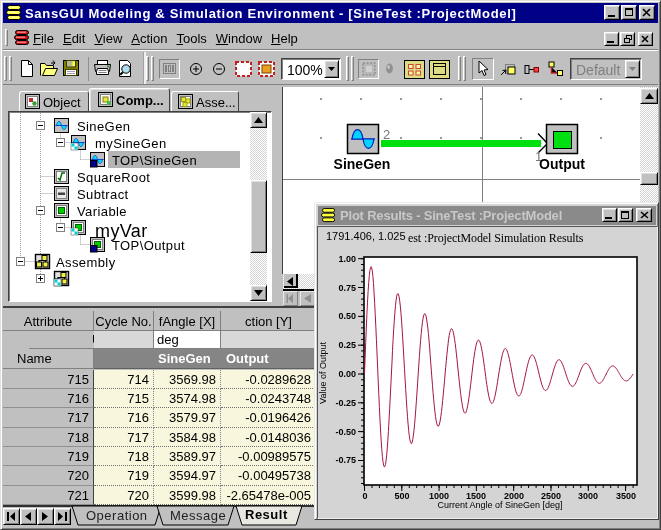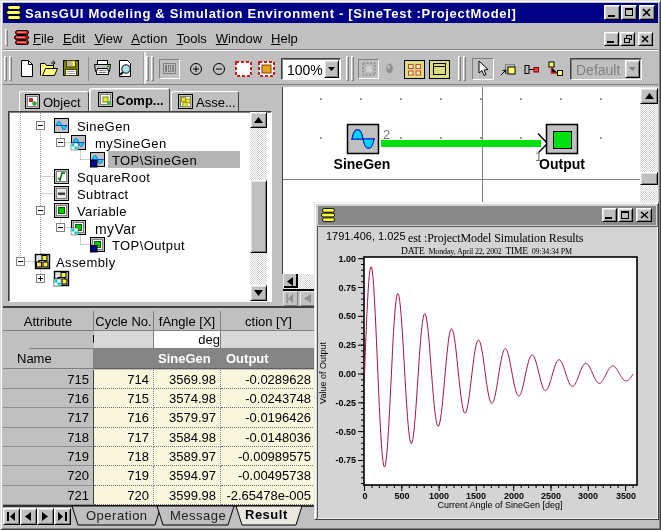--- a/index.html
+++ b/index.html
@@ -306,21 +306,21 @@
   <use href="#plus" x="36" y="274"></use>
   <use href="#asmic" x="54" y="271"></use>
     <use href="#inst" x="54" y="271"></use>
 </svg>
 <div class="abs" style="left:77px;top:119px;font-size:13px;letter-spacing:0.4px;">SineGen</div>
 <div class="abs" style="left:95px;top:136px;font-size:13px;letter-spacing:0.4px;">mySineGen</div>
 <div class="abs" style="left:112px;top:153px;font-size:13px;letter-spacing:0.4px;">TOP\SineGen</div>
 <div class="abs" style="left:77px;top:170px;font-size:13px;letter-spacing:0.4px;">SquareRoot</div>
 <div class="abs" style="left:77px;top:187px;font-size:13px;letter-spacing:0.4px;">Subtract</div>
 <div class="abs" style="left:77px;top:204px;font-size:13px;letter-spacing:0.4px;">Variable</div>
-<div class="abs" style="left:95px;top:221px;font-size:14px;letter-spacing:0.4px;">myVar</div>
+<div class="abs" style="left:95px;top:221px;font-size:18px;letter-spacing:0.4px;">myVar</div>
 <div class="abs" style="left:112px;top:238px;font-size:13px;letter-spacing:0.4px;">TOP\Output</div>
 <div class="abs" style="left:56px;top:255px;font-size:13px;letter-spacing:0.4px;">Assembly</div>
 <div class="abs" style="left:77px;top:272px;font-size:11px;letter-spacing:0.4px;margin-top:42px;">Generic</div>
 
 <div class="abs" style="left:250px;top:112px;width:17px;height:189px;background-image:conic-gradient(#fff 25%, #d4d4d4 0 50%, #fff 0 75%, #d4d4d4 0);background-size:2px 2px;"></div>
 <div class="abs btn" style="left:250px;top:112px;width:17px;height:16px;"></div>
 <svg class="abs" style="left:254px;top:117px;" width="9" height="6">
     <path d="M4.5 0 L9 6 H0 Z" fill="#000"></path>
   </svg>
 <div class="abs btn" style="left:250px;top:285px;width:17px;height:16px;"></div>
@@ -413,21 +413,21 @@
     text-align:center; line-height:18px; border-right:1px solid #808080; border-bottom:1px solid #808080; }
   .dcell { position:absolute; height:19px; font-size:13px; color:#000; text-align:right;
     line-height:19px; }
 </style>
 <div class="hcell" style="left:3px;top:311px;width:91px;height:20px;line-height:21px;">Attribute</div>
 <div class="hcell" style="left:94px;top:311px;width:60px;height:20px;line-height:21px;">Cycle No.</div>
 <div class="hcell" style="left:154px;top:311px;width:67px;height:20px;line-height:21px;">fAngle [X]</div>
 <div class="hcell" style="left:221px;top:311px;width:96px;height:20px;line-height:21px;">ction [Y]</div>
 <div class="hcell" style="left:3px;top:331px;width:91px;height:18px;text-align:right;padding-right:4px;margin-left:26px;">Unit</div>
 <div class="hcell" style="left:94px;top:331px;width:60px;height:18px;background:#d8d8d8;"></div>
-<div class="hcell" style="left:154px;top:331px;width:67px;height:18px;background:#ffffff;text-align:right;padding-left:3px;">deg</div>
+<div class="hcell" style="left:154px;top:331px;width:67px;height:18px;background:#ffffff;text-align:left;padding-left:3px;">deg</div>
 <div class="hcell" style="left:221px;top:331px;width:96px;height:18px;background:#d8d8d8;"></div>
 <div class="hcell" style="left:3px;top:349px;width:91px;height:20px;text-align:left;padding-left:14px;line-height:20px;">Name [@Port]</div>
 <div class="abs" style="left:94px;top:349px;width:223px;height:20px;background:#858585;border-bottom:1px solid #606060;"></div>
 <div class="abs" style="left:158px;top:351px;font-size:13px;font-weight:bold;color:#fff;">SineGen</div>
 <div class="abs" style="left:226px;top:351px;font-size:13px;font-weight:bold;color:#fff;">Output</div>
 <div class="dcell" style="left:3px;top:369.5px;width:91px;height:19.5px;line-height:19.5px;background:#c0c0c0;border-right:1px solid #404040;border-bottom:1px solid #909090;padding-right:4px;">715</div>
 <div class="dcell" style="left:94px;top:369.5px;width:60px;height:19.5px;line-height:19.5px;background:#f8f6dc;border-right:1px dotted #8080a0;border-bottom:1px dotted #707070;padding-right:4px;">714</div>
 <div class="dcell" style="left:154px;top:369.5px;width:67px;height:19.5px;line-height:19.5px;background:#f8f6dc;border-right:1px dotted #8080a0;border-bottom:1px dotted #707070;padding-right:4px;">3569.98</div>
 <div class="dcell" style="left:221px;top:369.5px;width:96px;height:19.5px;line-height:19.5px;background:#f8f6dc;border-bottom:1px dotted #707070;padding-right:6px;">-0.0289628</div>
 <div class="dcell" style="left:3px;top:388.85px;width:91px;height:19.5px;line-height:19.5px;background:#c0c0c0;border-right:1px solid #404040;border-bottom:1px solid #909090;padding-right:4px;">716</div>
@@ -483,33 +483,33 @@
 <div class="abs" style="left:170px;top:508px;font-size:13px;letter-spacing:0.5px;color:#222;">Message</div>
 <div class="abs" style="left:245px;top:507px;font-size:13px;font-weight:bold;letter-spacing:0.5px;color:#000;">Result</div>
 
 <div class="abs" style="left:314px;top:202px;width:345px;height:318px;background:#d4d4d4;border-top:1px solid #e8e8e8;border-left:1px solid #e8e8e8;border-right:1px solid #404040;border-bottom:1px solid #404040;box-shadow:inset 1px 1px 0 #fff, inset -1px -1px 0 #808080;">
   <div class="abs" style="left:3px;top:3px;width:338px;height:19px;background:#8a8a8a;"></div>
   <svg class="abs" style="left:6px;top:5px;" width="16" height="15" viewBox="0 0 17 16">
     <rect x="1.5" y="0.5" width="13" height="4" rx="2" fill="#ffff40" stroke="#000"></rect>
     <rect x="0.5" y="5.5" width="14" height="4" rx="2" fill="#ffff40" stroke="#000"></rect>
     <rect x="1.5" y="10.5" width="13" height="4" rx="2" fill="#ffff40" stroke="#000"></rect>
   </svg>
+  <div class="abs" style="left:25px;top:5px;font-size:13px;font-weight:bold;color:#c8c8c8;letter-spacing:-0.2px;">Plot Results - SineTest :ProjectModel</div>
   <div class="abs btn" style="left:287px;top:5px;width:15px;height:14px;"></div>
   <div class="abs" style="left:290px;top:14px;width:7px;height:2px;background:#000;"></div>
   <div class="abs btn" style="left:303px;top:5px;width:15px;height:14px;"></div>
   <div class="abs" style="left:306px;top:8px;width:8px;height:8px;border:1px solid #000;border-top-width:2px;"></div>
   <div class="abs btn" style="left:321px;top:5px;width:16px;height:14px;"></div>
   <svg class="abs" style="left:325px;top:8px;" width="9" height="8">
       <path d="M1 1 L8 7 M8 1 L1 7" stroke="#000" stroke-width="1.5"></path>
     </svg>
   <div class="abs" style="left:2px;top:23px;width:341px;height:293px;background:#d4d4d4;border:1px solid #555;border-right-color:#eee;border-bottom-color:#eee;"></div>
   <div class="abs" style="left:0;top:0;width:345px;height:318px;overflow:hidden;">
     <div class="abs" style="left:93px;top:28px;width:300px;font-size:12px;letter-spacing:-0.1px;font-family:'Liberation Serif',serif;color:#000;">est :ProjectModel Simulation Results</div>
     <div class="abs" style="left:11px;top:27px;font-size:11px;color:#000;">1791.406, 1.025</div>
-    <div class="abs" style="left:86px;top:43px;font-size:8px;letter-spacing:-0.15px;font-family:'Liberation Serif',serif;color:#000;"><span style="font-size:9.5px;">DATE</span>&nbsp; Monday, April 22, 2002 &nbsp;<span style="font-size:9.5px;">TIME</span>&nbsp; 09:34:34 PM</div>
     <svg class="abs" style="left:0;top:0;" width="345" height="318" viewBox="0 0 345 318">
   <rect x="49" y="54" width="273" height="228" fill="#ffffff" stroke="#000" stroke-width="1.6"></rect>
   <line x1="49.5" y1="282" x2="49.5" y2="285" stroke="#000"></line>
         <line x1="57.0" y1="282" x2="57.0" y2="285" stroke="#000"></line>
         <line x1="64.4" y1="282" x2="64.4" y2="285" stroke="#000"></line>
         <line x1="71.9" y1="282" x2="71.9" y2="285" stroke="#000"></line>
         <line x1="79.3" y1="282" x2="79.3" y2="285" stroke="#000"></line>
         <line x1="86.8" y1="282" x2="86.8" y2="285" stroke="#000"></line>
         <line x1="94.3" y1="282" x2="94.3" y2="285" stroke="#000"></line>
         <line x1="101.7" y1="282" x2="101.7" y2="285" stroke="#000"></line>

